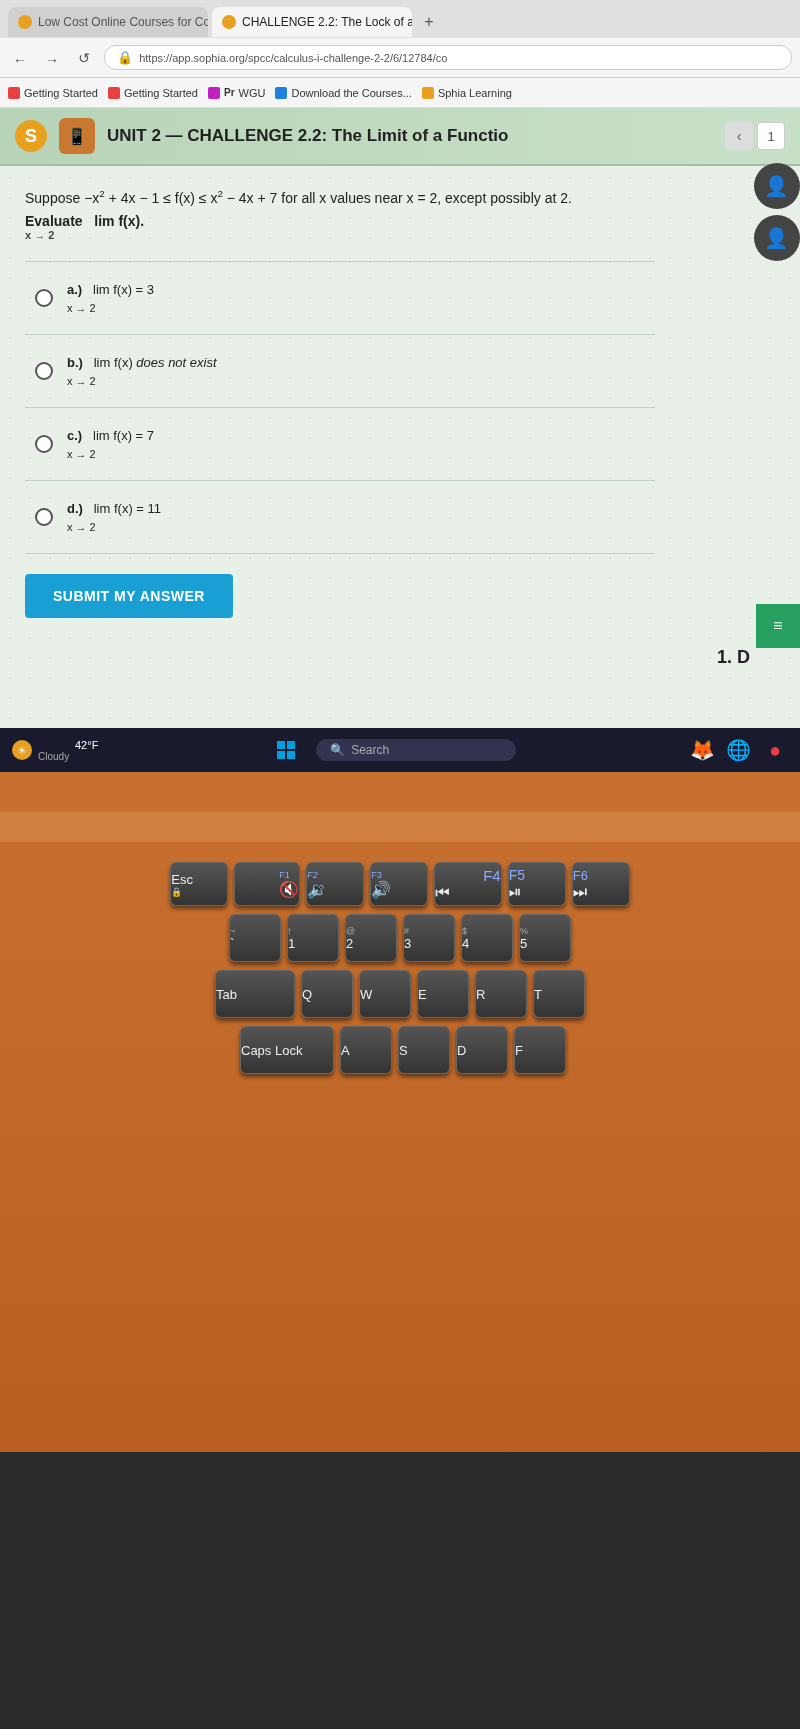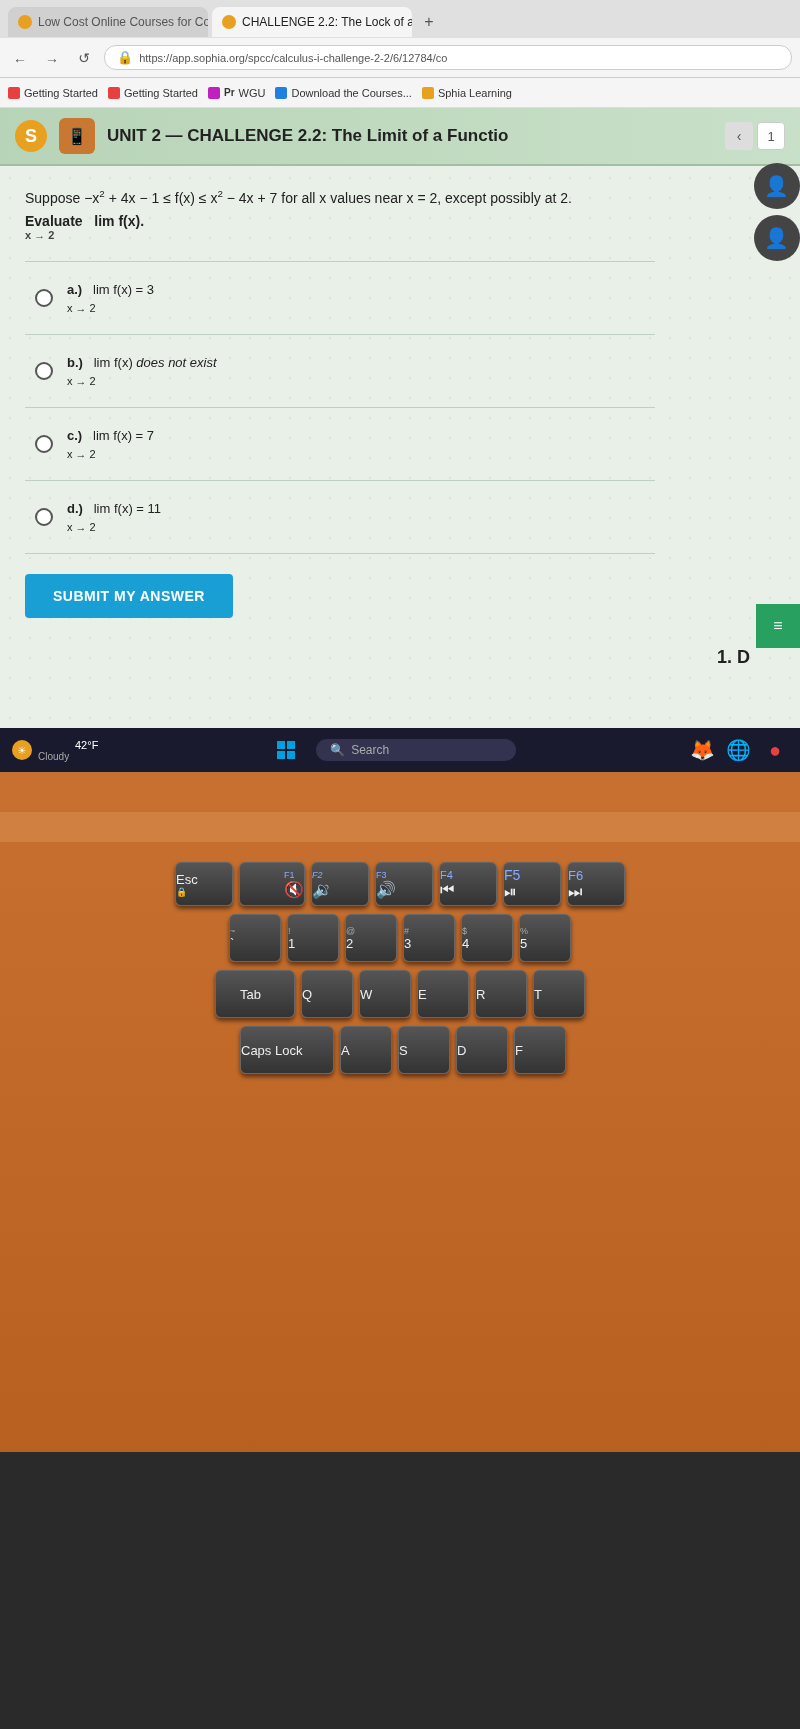--- a/index.html
+++ b/index.html
@@ -437,21 +437,20 @@
       font-size: 13px;
     }
 
     .key .sub-char {
       font-size: 9px;
       color: #aaa;
     }
 
     .key.tab-key {
       min-width: 80px;
-      padding-left: 24px;
     }
 
     .key.caps-key {
       min-width: 94px;
       margin-left: 6px;
     }
 
     .key.fn-key {
       min-width: 46px;
       height: 44px;
@@ -645,21 +644,21 @@
       </div>
       <div class="key fn-key" style="min-width:58px;font-style:italic;">
         <span style="font-size:9px;color:#88aaff;">F2</span>
         <span style="font-size:16px;">🔉</span>
       </div>
       <div class="key fn-key" style="min-width:58px;">
         <span style="font-size:9px;color:#88aaff;">F3</span>
         <span style="font-size:16px;">🔊</span>
       </div>
       <div class="key fn-key" style="min-width:58px;">
-        <span style="font-size:11px;color:#88aaff;">F4</span>
+        <span style="font-size:15px;color:#88aaff;padding-left:48px;">F4</span>
         <span style="font-size:16px;">⏮</span>
       </div>
       <div class="key fn-key" style="min-width:58px;">
         <span style="font-size:14px;color:#88aaff;">F5</span>
         <span style="font-size:16px;">⏯</span>
       </div>
       <div class="key fn-key" style="min-width:58px;">
         <span style="font-size:13px;color:#88aaff;">F6</span>
         <span style="font-size:16px;">⏭</span>
       </div>

